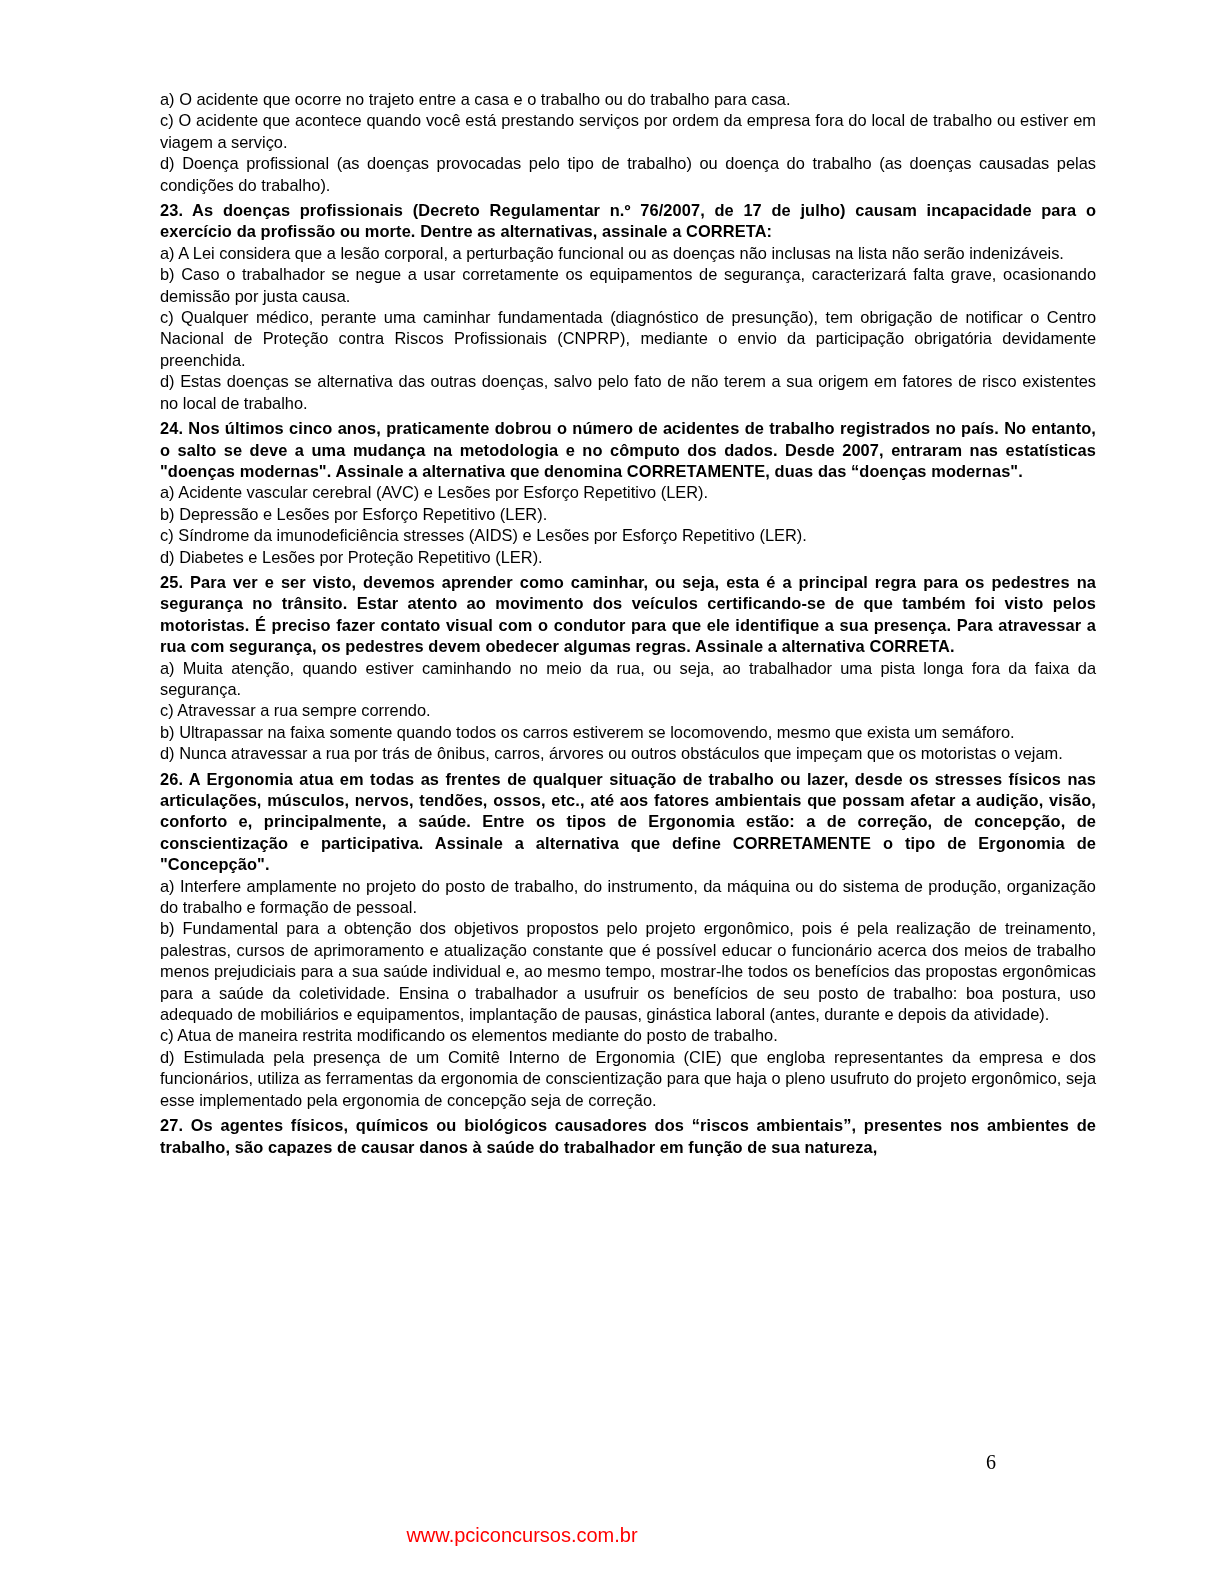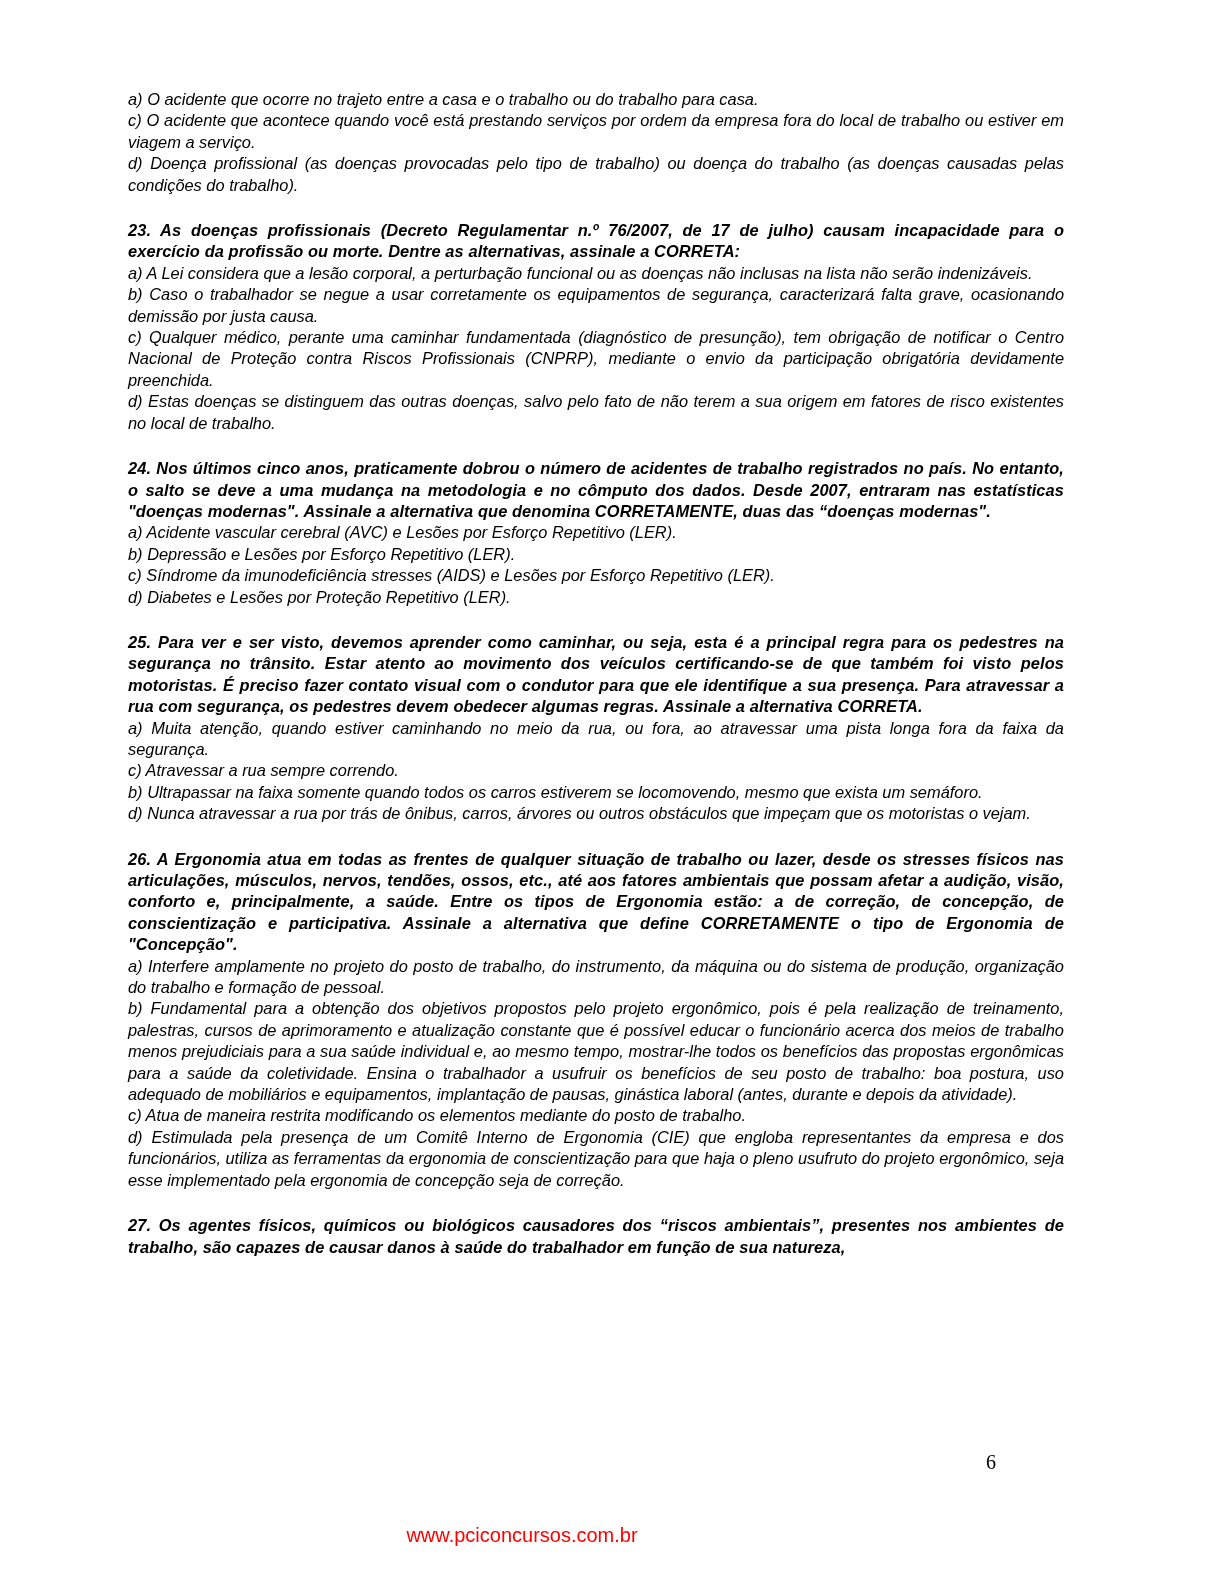--- a/index.html
+++ b/index.html
@@ -1,25 +1,24 @@
 <!DOCTYPE html>
 <html><head>
   <meta charset="utf-8">
   <style>
     html, body { margin: 0; padding: 0; background: #ffffff; }
     body { width: 1224px; height: 1584px; position: relative; overflow: hidden; }
     .page {
-      position: absolute; left: 128px; top: 89px; width: 936px;
+      position: absolute; left: 160px; top: 89px; width: 936px;
       font-family: "Liberation Sans", sans-serif;
       font-size: 16.4px; line-height: 21.4px; color: #000;
       text-align: justify;
-      font-style: italic;
     }
     .page p { margin: 0; }
-    .q { margin-top: 24px; }
+    .q { margin-top: 4px; }
     .stem { font-weight: bold; letter-spacing: 0.1px; }
     .page-number {
       position: absolute; left: 986px; top: 1451px;
       font-family: "Liberation Serif", serif; font-size: 20px; color: #000;
     }
     .footer-link {
       position: absolute; left: 0; width: 1044px; top: 1524px; text-align: center;
       font-family: "Liberation Sans", sans-serif; font-size: 20px; color: #ff0000;
       text-decoration: none;
     }
@@ -32,34 +31,34 @@
     <p>a) O acidente que ocorre no trajeto entre a casa e o trabalho ou do trabalho para casa.</p>
     <p>c) O acidente que acontece quando você está prestando serviços por ordem da empresa fora do local de trabalho ou estiver em viagem a serviço.</p>
     <p>d) Doença profissional (as doenças provocadas pelo tipo de trabalho) ou doença do trabalho (as doenças causadas pelas condições do trabalho).</p>
   </div>
 
   <div class="q">
     <p class="stem">23. As doenças profissionais (Decreto Regulamentar n.º 76/2007, de 17 de julho) causam incapacidade para o exercício da profissão ou morte. Dentre as alternativas, assinale a CORRETA:</p>
     <p>a) A Lei considera que a lesão corporal, a perturbação funcional ou as doenças não inclusas na lista não serão indenizáveis.</p>
     <p>b) Caso o trabalhador se negue a usar corretamente os equipamentos de segurança, caracterizará falta grave, ocasionando demissão por justa causa.</p>
     <p>c) Qualquer médico, perante uma caminhar fundamentada (diagnóstico de presunção), tem obrigação de notificar o Centro Nacional de Proteção contra Riscos Profissionais (CNPRP), mediante o envio da participação obrigatória devidamente preenchida.</p>
-    <p>d) Estas doenças se distinguem das outras doenças, salvo pelo fato de não terem a sua origem em fatores de risco existentes no local de trabalho.</p>
+    <p>d) Estas doenças se alternativa das outras doenças, salvo pelo fato de não terem a sua origem em fatores de risco existentes no local de trabalho.</p>
   </div>
 
   <div class="q">
     <p class="stem">24. Nos últimos cinco anos, praticamente dobrou o número de acidentes de trabalho registrados no país. No entanto, o salto se deve a uma mudança na metodologia e no cômputo dos dados. Desde 2007, entraram nas estatísticas "doenças modernas". Assinale a alternativa que denomina CORRETAMENTE, duas das “doenças modernas".</p>
     <p>a) Acidente vascular cerebral (AVC) e Lesões por Esforço Repetitivo (LER).</p>
     <p>b) Depressão e Lesões por Esforço Repetitivo (LER).</p>
     <p>c) Síndrome da imunodeficiência stresses (AIDS) e Lesões por Esforço Repetitivo (LER).</p>
     <p>d) Diabetes e Lesões por Proteção Repetitivo (LER).</p>
   </div>
 
   <div class="q">
     <p class="stem">25. Para ver e ser visto, devemos aprender como caminhar, ou seja, esta é a principal regra para os pedestres na segurança no trânsito. Estar atento ao movimento dos veículos certificando-se de que também foi visto pelos motoristas. É preciso fazer contato visual com o condutor para que ele identifique a sua presença. Para atravessar a rua com segurança, os pedestres devem obedecer algumas regras. Assinale a alternativa CORRETA.</p>
-    <p>a) Muita atenção, quando estiver caminhando no meio da rua, ou fora, ao atravessar uma pista longa fora da faixa da segurança.</p>
+    <p>a) Muita atenção, quando estiver caminhando no meio da rua, ou seja, ao trabalhador uma pista longa fora da faixa da segurança.</p>
     <p>c) Atravessar a rua sempre correndo.</p>
     <p>b) Ultrapassar na faixa somente quando todos os carros estiverem se locomovendo, mesmo que exista um semáforo.</p>
     <p>d) Nunca atravessar a rua por trás de ônibus, carros, árvores ou outros obstáculos que impeçam que os motoristas o vejam.</p>
   </div>
 
   <div class="q">
     <p class="stem">26. A Ergonomia atua em todas as frentes de qualquer situação de trabalho ou lazer, desde os stresses físicos nas articulações, músculos, nervos, tendões, ossos, etc., até aos fatores ambientais que possam afetar a audição, visão, conforto e, principalmente, a saúde. Entre os tipos de Ergonomia estão: a de correção, de concepção, de conscientização e participativa. Assinale a alternativa que define CORRETAMENTE o tipo de Ergonomia de "Concepção".</p>
     <p>a) Interfere amplamente no projeto do posto de trabalho, do instrumento, da máquina ou do sistema de produção, organização do trabalho e formação de pessoal.</p>
     <p>b) Fundamental para a obtenção dos objetivos propostos pelo projeto ergonômico, pois é pela realização de treinamento, palestras, cursos de aprimoramento e atualização constante que é possível educar o funcionário acerca dos meios de trabalho menos prejudiciais para a sua saúde individual e, ao mesmo tempo, mostrar-lhe todos os benefícios das propostas ergonômicas para a saúde da coletividade. Ensina o trabalhador a usufruir os benefícios de seu posto de trabalho: boa postura, uso adequado de mobiliários e equipamentos, implantação de pausas, ginástica laboral (antes, durante e depois da atividade).</p>
     <p>c) Atua de maneira restrita modificando os elementos mediante do posto de trabalho.</p>

